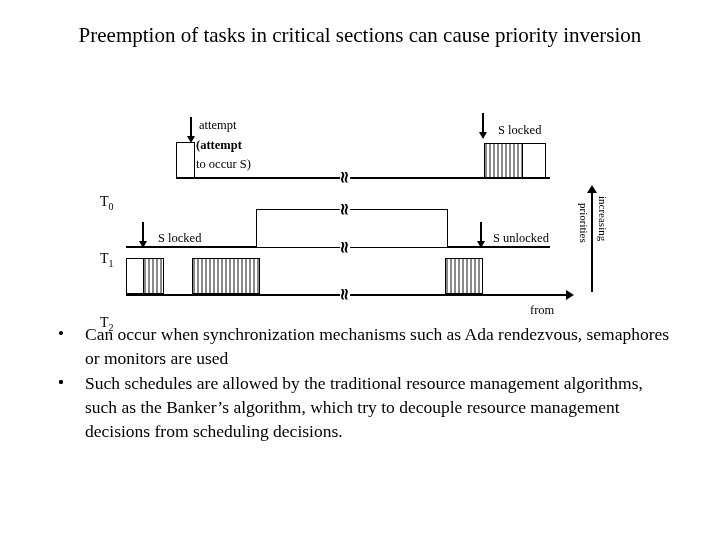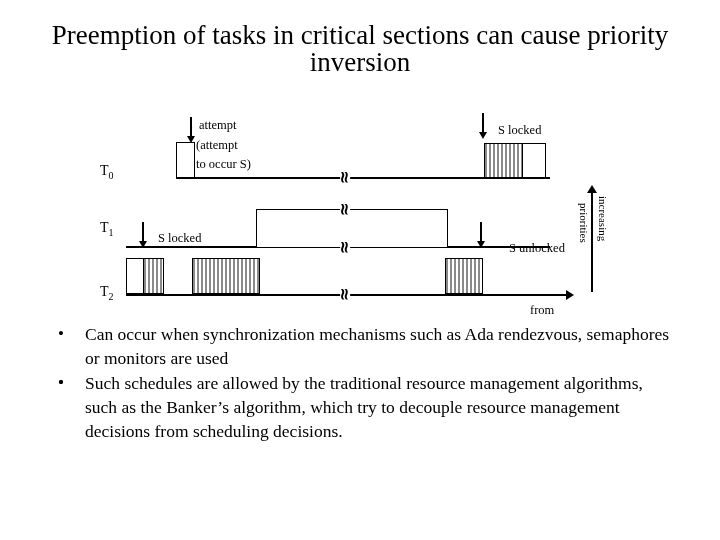--- a/index.html
+++ b/index.html
@@ -16,38 +16,39 @@
     overflow: hidden;
   }
 
   
   #slide-title {
     position: absolute;
     left: 40px;
     top: 22px;
     width: 640px;
     text-align: center;
-    font-size: 27px;
+    font-size: 21px;
     line-height: 27px;
     color: #000;
   }
 
   
   #diagram {
     position: absolute;
     left: 0;
     top: 0;
     width: 720px;
     height: 320px;
   }
 
   .task-label {
     position: absolute;
     font-size: 14px;
-    line-height: 16px;
+    line-height: 22px;
+    margin-top: 28px;
   }
   .task-label sub {
     font-size: 10px;
   }
 
   .tl-line {
     position: absolute;
     background: #000;
     height: 2px;
   }
@@ -176,21 +177,21 @@
   <div class="tl-line" style="left:176px; top:177px; width:374px;"></div>
 
   <div class="arrow-down" style="left:187px; top:117px; height:26px;">
     <div class="shaft" style="height:20px;"></div>
     <div class="head" style="top:19px;"></div>
   </div>
 
   <div class="box" style="left:176px; top:142px; width:19px; height:36px;"></div>
 
   <div class="anno" style="left:199px; top:118px;">attempt</div>
-  <div class="anno" style="left:196px; top:138px;">(attempt</div>
+  <div class="anno" style="left:196px; top:138px;font-weight:bold;">(attempt</div>
   <div class="anno" style="left:196px; top:157px;">to occur S)</div>
 
   <div class="arrow-down" style="left:479px; top:113px; height:26px;">
     <div class="shaft" style="height:20px;"></div>
     <div class="head" style="top:19px;"></div>
   </div>
   <div class="anno" style="left:498px; top:123px;">S locked</div>
 
   <div class="box hatch" style="left:484px; top:143px; width:39px; height:35px;"></div>
   <div class="box" style="left:522px; top:143px; width:24px; height:35px;"></div>
@@ -211,21 +212,21 @@
 
   <div class="box" style="left:256px; top:209px; width:192px; height:39px;"></div>
 
   <div class="squiggle" style="left:337px; top:204px;">≈</div>
   <div class="squiggle" style="left:337px; top:242px;">≈</div>
 
   <div class="arrow-down" style="left:477px; top:222px; height:27px;">
     <div class="shaft" style="height:20px;"></div>
     <div class="head" style="top:19px;"></div>
   </div>
-  <div class="anno" style="left:493px; top:241px;margin-left:16px;">S unlocked</div>
+  <div class="anno" style="left:493px; top:231px;">S unlocked</div>
 
   <div class="task-label" style="left:100px; top:284px;">
     <span>T</span><sub>2</sub>
   </div>
 
   <div class="tl-line" style="left:126px; top:294px; width:442px;"></div>
   <div class="arrow-right-head" style="left:566px; top:290px;"></div>
   <div class="anno" style="left:530px; top:303px;">from</div>
 
   <div class="box" style="left:126px; top:258px; width:18px; height:36px;"></div>

